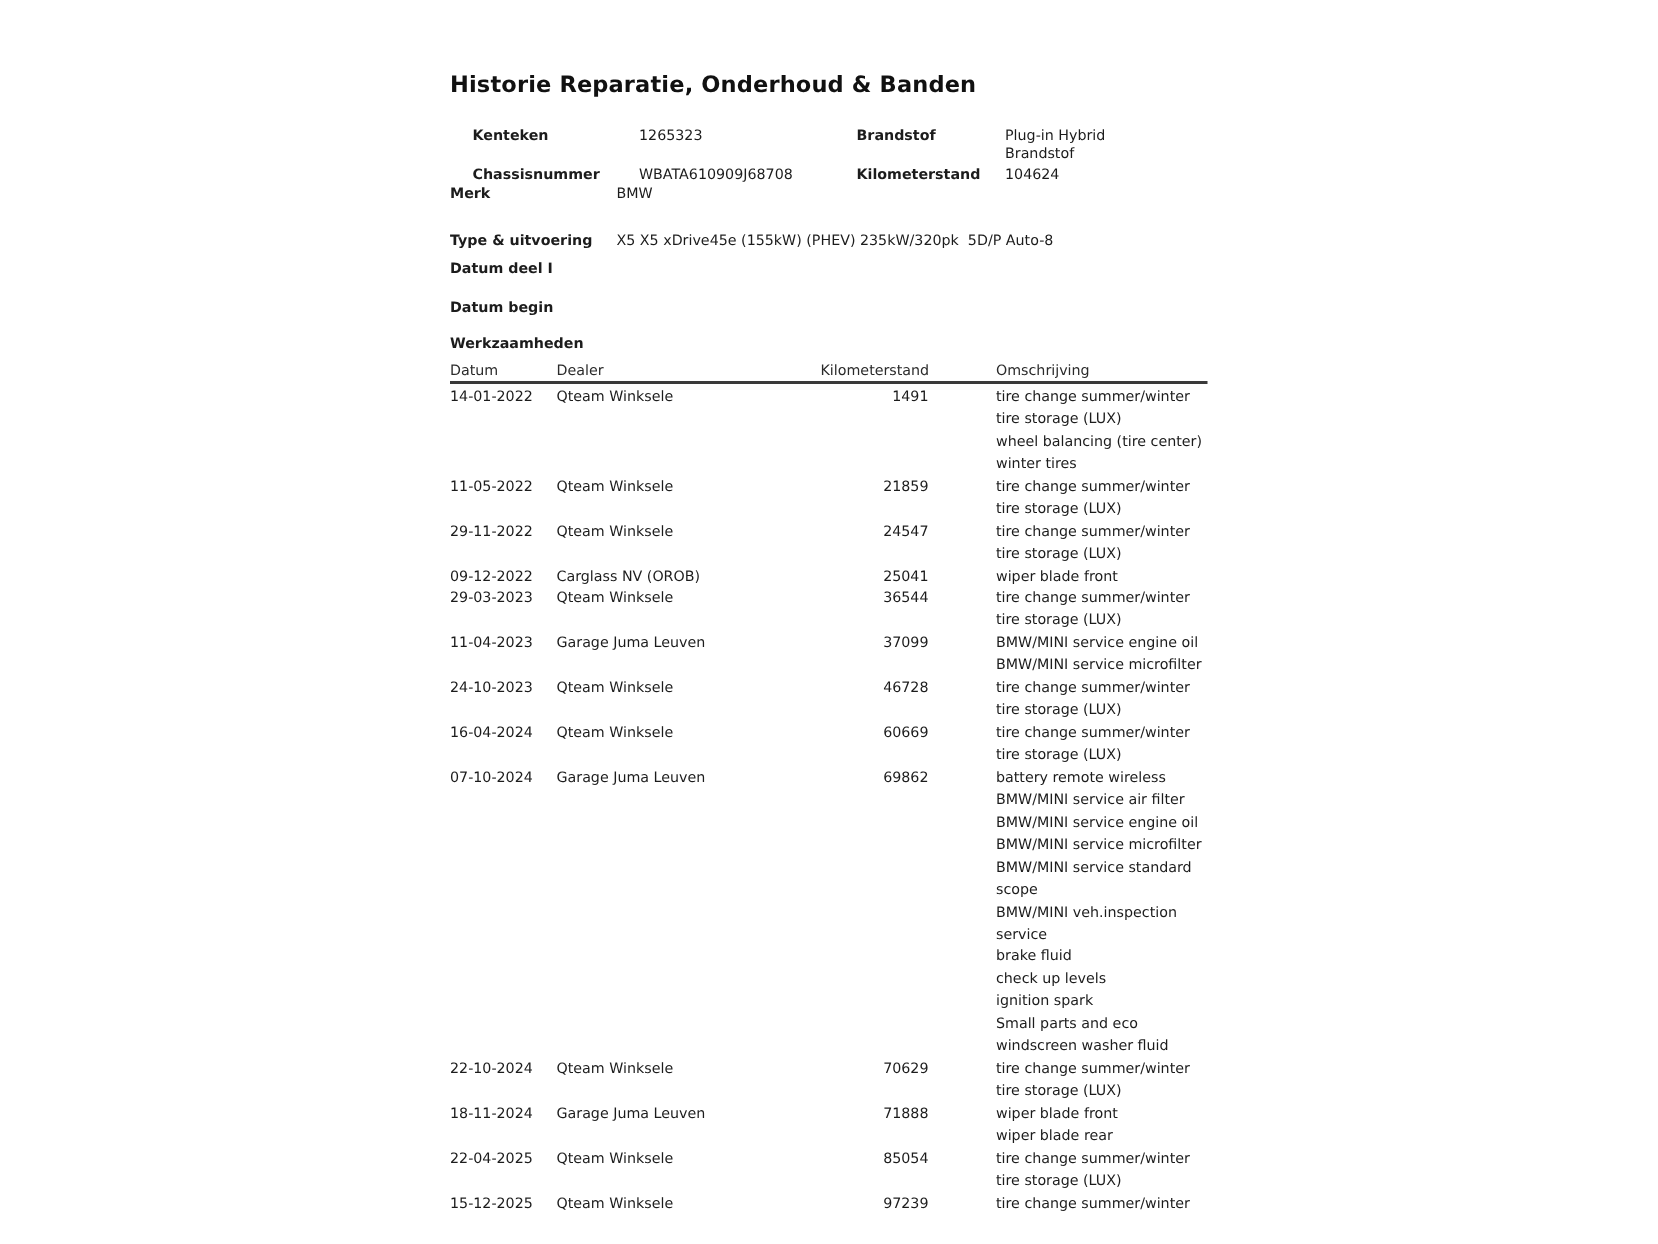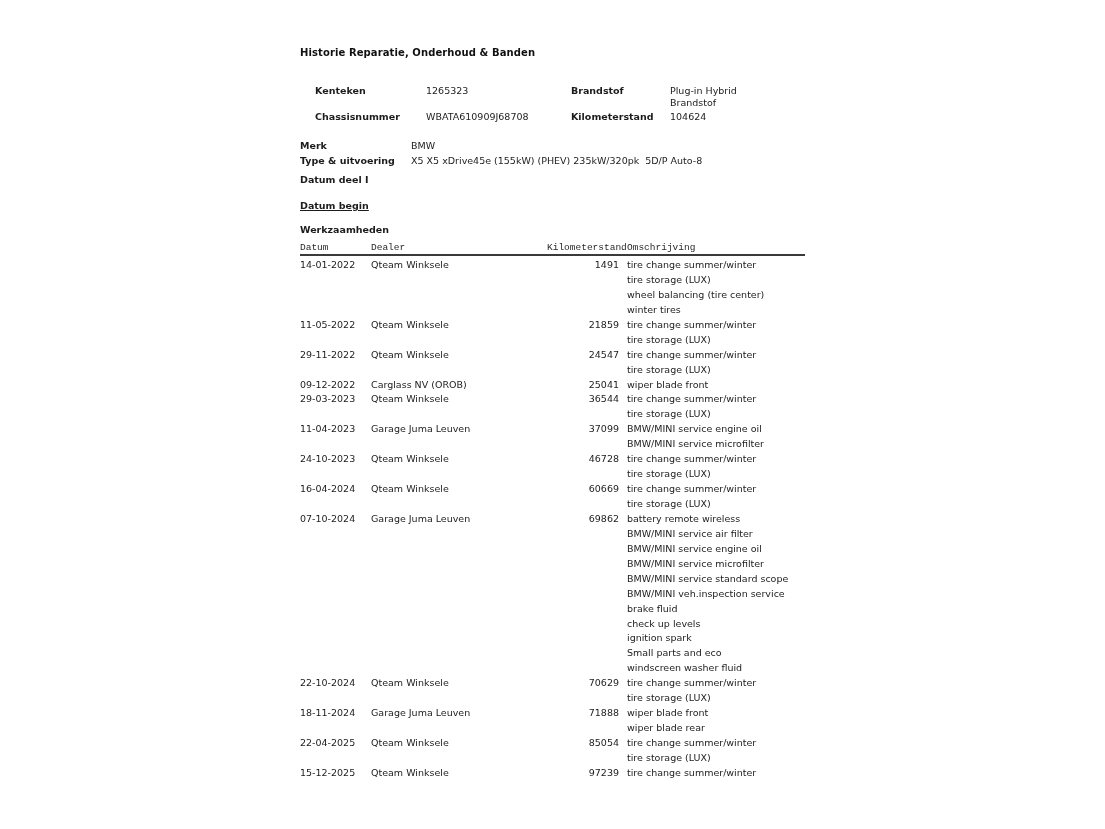--- a/index.html
+++ b/index.html
@@ -11,62 +11,61 @@
     font-family: "DejaVu Sans", sans-serif;
     font-size: 9.5px;
     color: #1c1c1c;
     overflow: hidden;
   }
   .content { position: absolute; left: 300px; top: 0; width: 505px; height: 829px; }
   .abs { position: absolute; left: 0; }
 
   .title {
     top: 47px;
-    font-size: 10px;
+    font-size: 15px;
     font-weight: bold;
     color: #111111;
     letter-spacing: 0.1px;
     white-space: nowrap;
   }
 
   .kv { display: grid; line-height: 11.5px; width: 505px; }
   .kv4 { grid-template-columns: 111px 145px 99px 150px; margin-left: 15px; }
   .kv2 { grid-template-columns: 111px 394px; }
   .label { font-weight: bold; }
   .pre { white-space: pre-wrap; }
 
   .b-kenteken { top: 85px; }
   .b-chassis  { top: 111px; }
-  .b-merk     { top: 140px; }
+  .b-merk     { top: 124px; }
   .b-type     { top: 155px; }
   .b-datum1   { top: 174px; }
-  .b-datum2   { top: 200px; text-decoration: underline; }
+  .b-datum2   { top: 200px; }
 
   .wz-heading { top: 224px; font-weight: bold; }
 
   .thead {
     top: 241px;
     display: grid;
     grid-template-columns: 71px 176px 72px 186px;
     width: 505px;
     line-height: 13px;
     color: #2a2a2a;
-    font-family: Liberation Mono, monospace;
   }
   .rule { top: 254px; width: 505px; border-top: 2px solid #3a3a3a; height: 0; }
 
   .tbody { top: 258px; width: 505px; }
   .trow {
     display: grid;
     grid-template-columns: 71px 176px 72px 186px;
     align-items: start;
   }
   .trow > div, .om-line, .thead > div { line-height: 14.94px; }
   .c-km, .h-km { text-align: right; }
-  .c-om, .h-om { padding-left: 8px; }
+  .c-om, .h-om { padding-left: 8px; margin-left: 37px; }
   .c-datum, .c-dealer { white-space: nowrap; }
 </style>
 </head>
 <body>
 
 <div class="page">
   <div class="content">
 
     <div class="abs title">Historie Reparatie, Onderhoud &amp; Banden</div>
 

